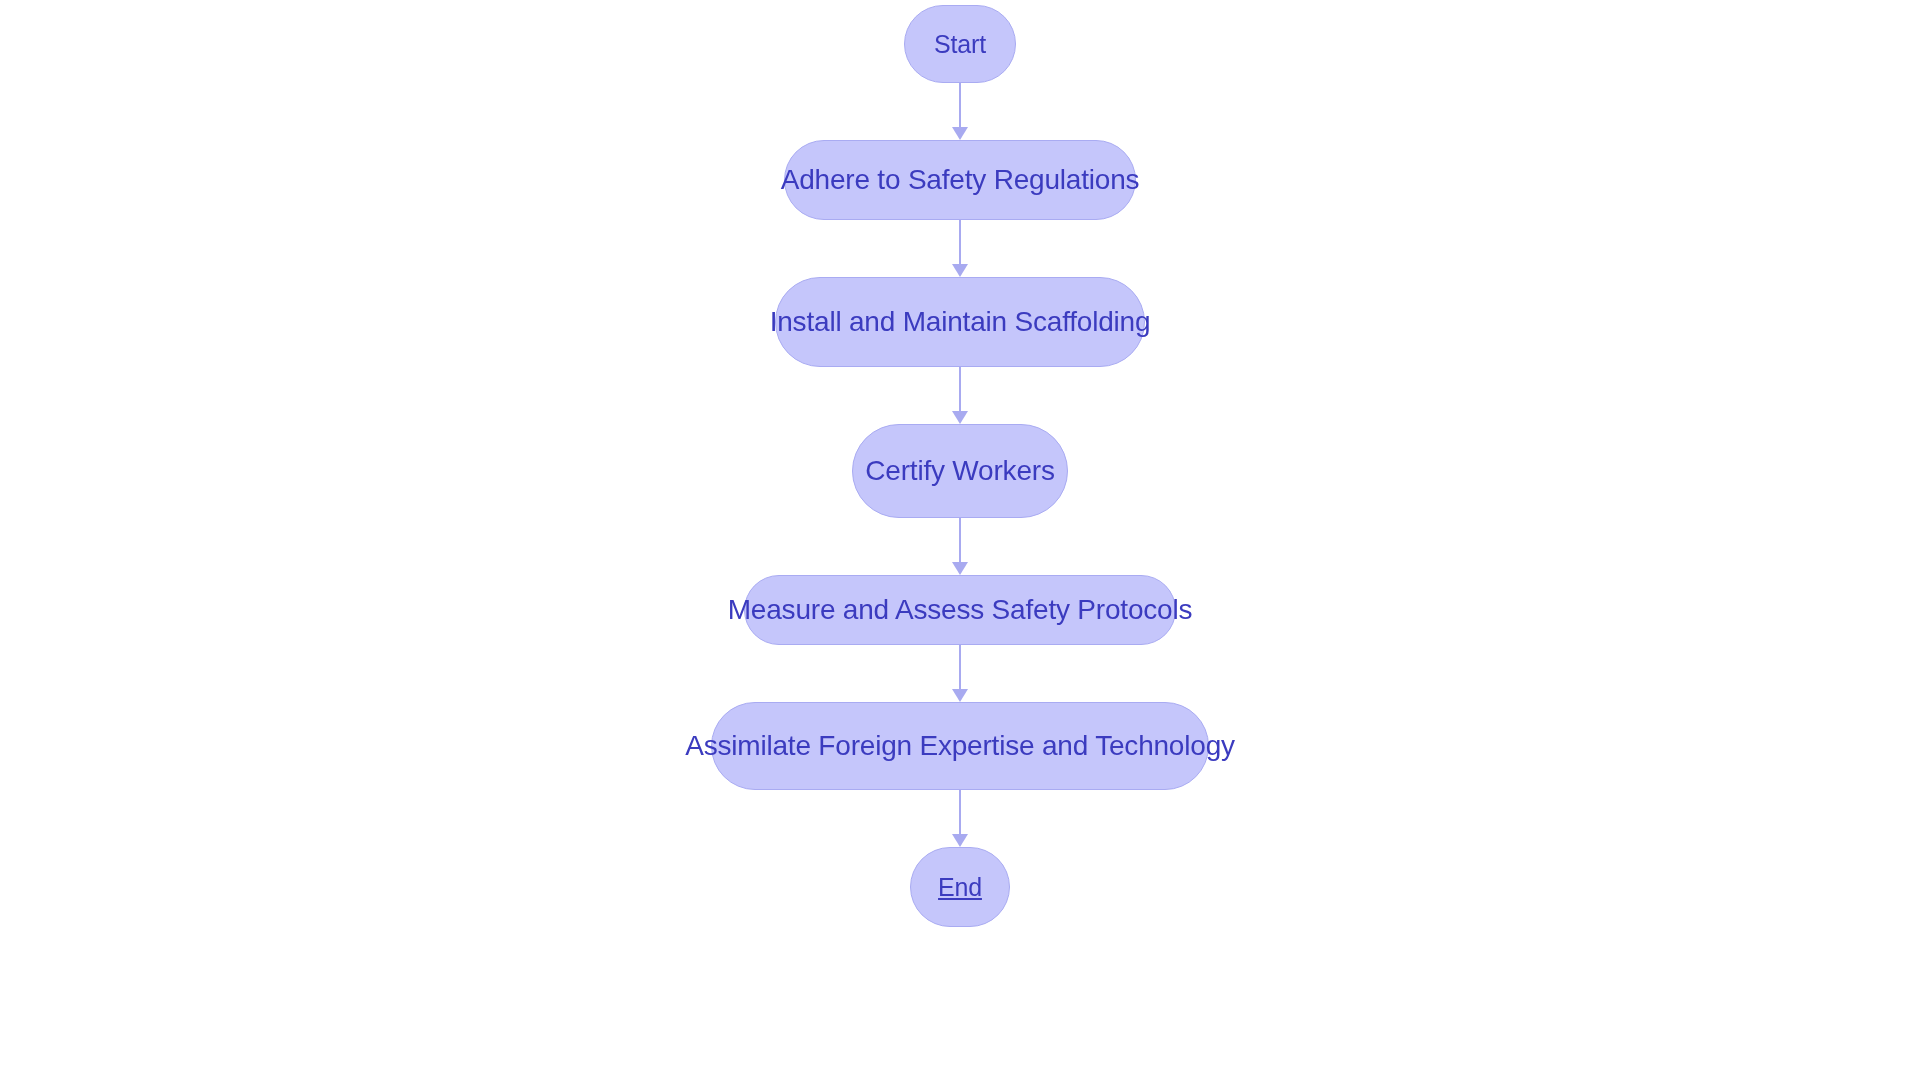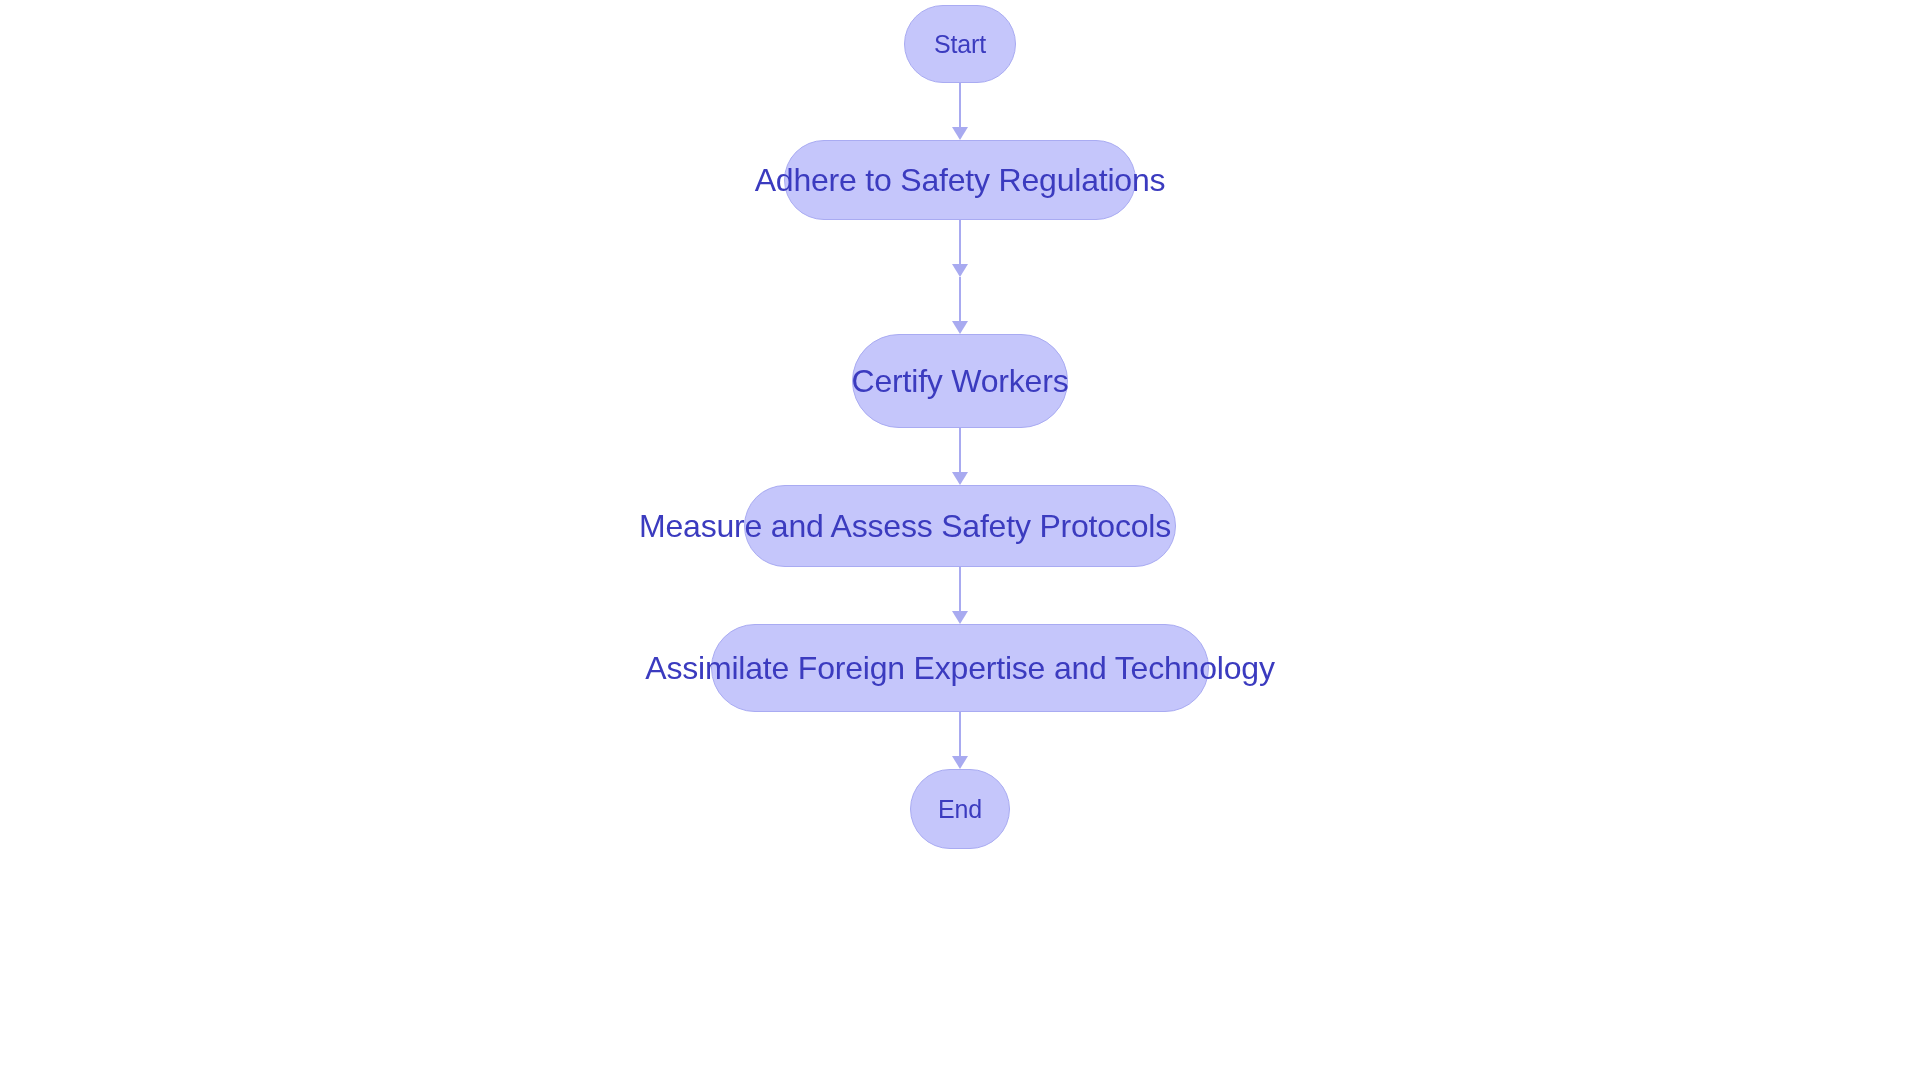--- a/index.html
+++ b/index.html
@@ -33,21 +33,21 @@
 
   .node {
     box-sizing: border-box;
     display: flex;
     align-items: center;
     justify-content: center;
     background: #c5c6fb;
     border: 1.5px solid #a9abf2;
     border-radius: 999px;
     color: #3b3bbf;
-    font-size: 32px;
+    font-size: 28px;
     font-family: "Liberation Sans", sans-serif;
     font-weight: 400;
     letter-spacing: -0.2px;
     line-height: 1;
     white-space: nowrap;
     text-align: center;
   }
 
   .node.terminal {
     font-size: 25px;
@@ -94,42 +94,45 @@
         <div class="connector-line"></div>
         <div class="connector-head"></div>
       </div>
       <div class="node" style="width: 352px; height: 80px;">
         <span class="node-label">Adhere to Safety Regulations</span>
       </div>
       <div class="connector" style="height: 57px;">
         <div class="connector-line"></div>
         <div class="connector-head"></div>
       </div>
+      <div class="node" style="width: 370px; height: 90px;">
+        <span class="node-label">Install and Maintain Scaffolding</span>
+      </div>
       <div class="connector" style="height: 57px;">
         <div class="connector-line"></div>
         <div class="connector-head"></div>
       </div>
       <div class="node" style="width: 216px; height: 94px;">
         <span class="node-label">Certify Workers</span>
       </div>
       <div class="connector" style="height: 57px;">
         <div class="connector-line"></div>
         <div class="connector-head"></div>
       </div>
-      <div class="node" style="width: 432px; height: 82px; justify-content: flex-end;">
+      <div class="node" style="width: 432px; height: 70px;">
         <span class="node-label">Measure and Assess Safety Protocols</span>
       </div>
       <div class="connector" style="height: 57px;">
         <div class="connector-line"></div>
         <div class="connector-head"></div>
       </div>
       <div class="node" style="width: 498px; height: 88px; text-align: center;">
         <span class="node-label">Assimilate Foreign Expertise and Technology</span>
       </div>
       <div class="connector" style="height: 57px;">
         <div class="connector-line"></div>
         <div class="connector-head"></div>
       </div>
-      <div class="node terminal" style="width: 100px; height: 80px;">
+      <div class="node terminal" style="width: 100px; height: 80px; text-decoration: underline;">
         <span class="node-label">End</span>
       </div>
     </div>
 </div>
 
 </body></html>

